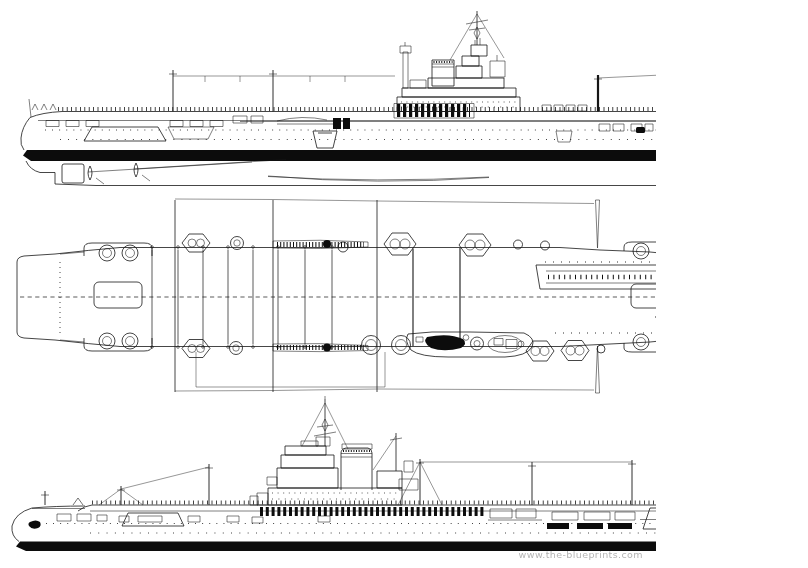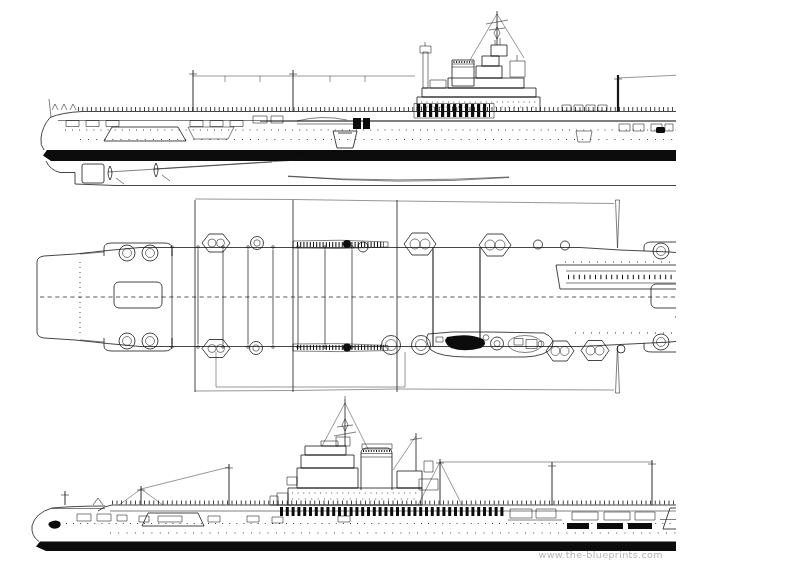--- a/index.html
+++ b/index.html
@@ -1,18 +1,18 @@
 <!DOCTYPE html>
 <html><head>
 <meta charset="utf-8">
 <style>
   :root{ --ink:#161616; --paper:#ffffff; --wm:#b4b4b4; }
   html,body{margin:0;padding:0;background:#fff;}
   .canvas{position:relative;width:656px;height:568px;background:var(--paper);overflow:hidden;
-          font-family:"DejaVu Sans",sans-serif;margin-left:20px;}
+          font-family:"DejaVu Sans",sans-serif;}
   svg{position:absolute;left:0;top:0;}
   .ln{fill:none;stroke:var(--ink);stroke-width:.8;stroke-linejoin:round;stroke-linecap:butt}
   .t6{stroke-width:.55}
   .t4{stroke-width:.45}
   .t10{stroke-width:1.1}
   .blk{fill:#0c0c0c;stroke:none}
   .wm{position:absolute;right:13px;top:549px;color:var(--wm);font-size:9.5px;
       letter-spacing:.4px;font-family:"DejaVu Sans",sans-serif;}
 </style>
 </head>

